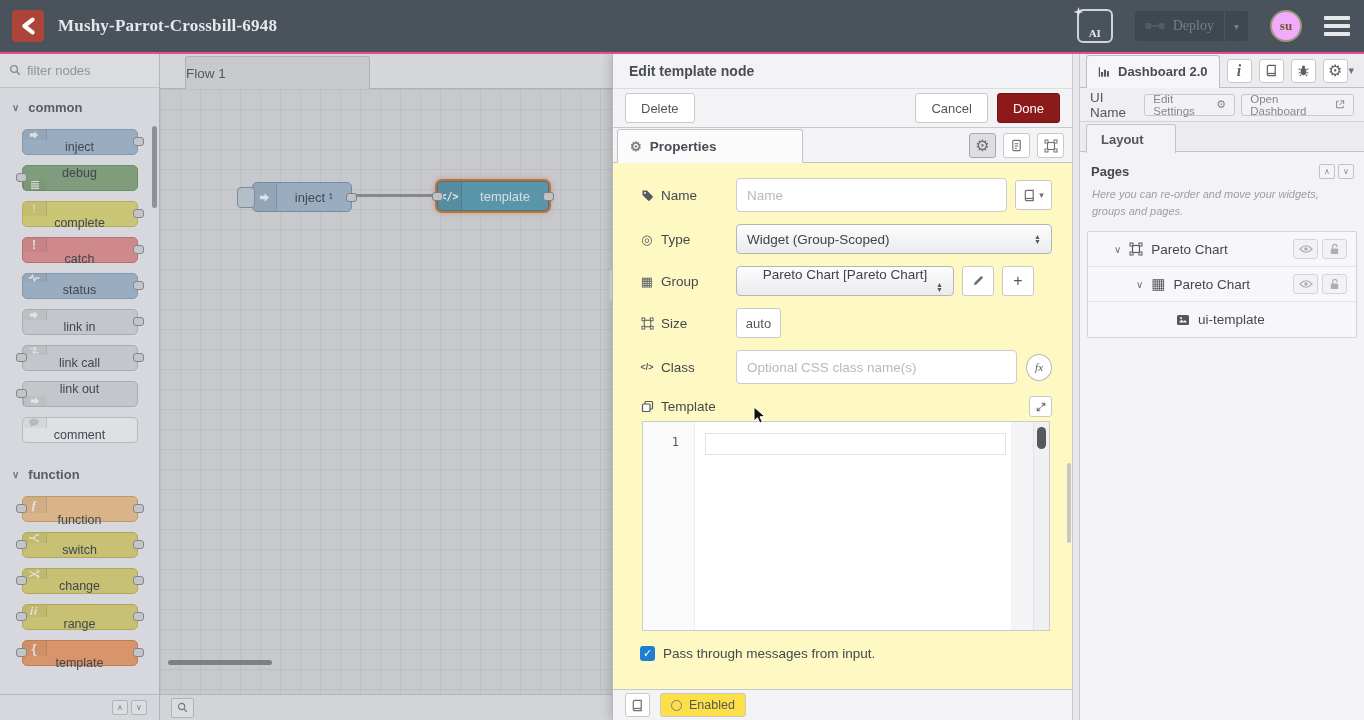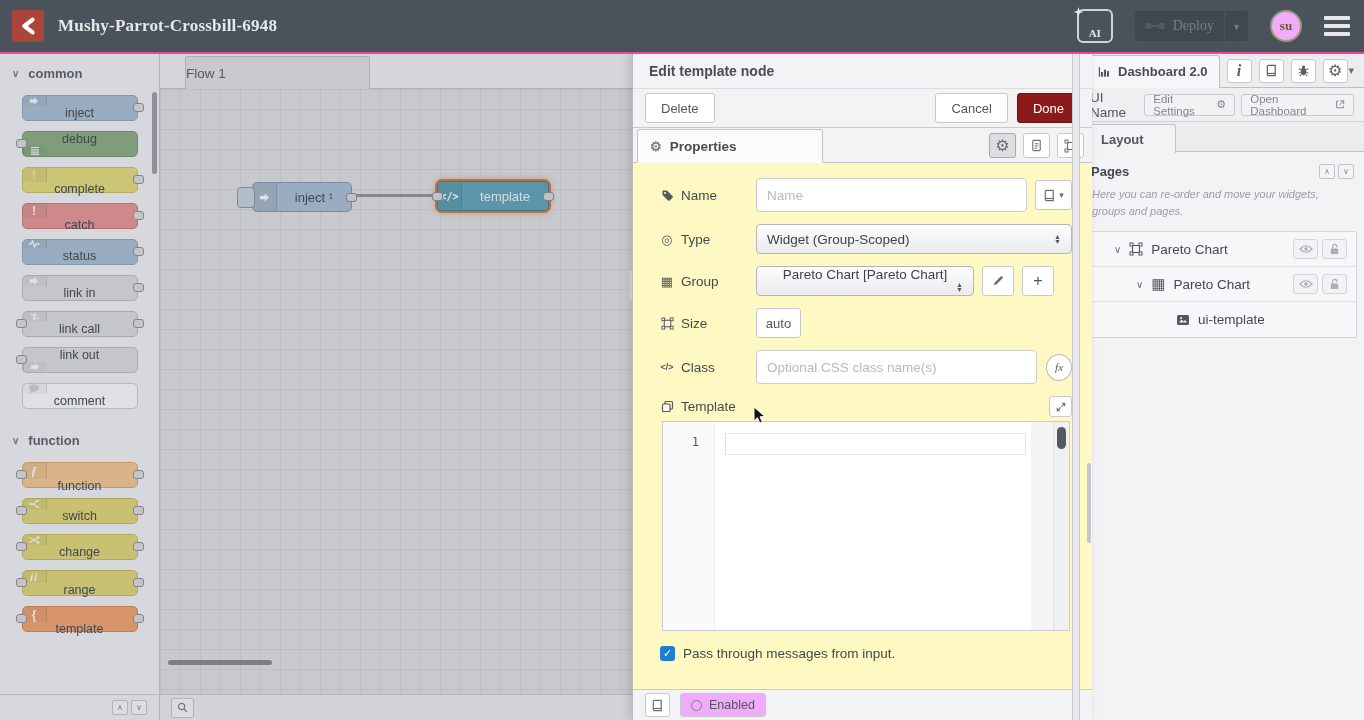--- a/index.html
+++ b/index.html
@@ -86,21 +86,21 @@
   .hthumb { position:absolute; left:8px; bottom:29px; width:104px; height:5px; background:#85858b; border-radius:3px; }
   .canvas-footer { position:absolute; left:0; right:0; bottom:0; height:26px; background:#e9e9ec;
                    border-top:1px solid #c6c6ca; display:flex; align-items:center; padding:0 11px; }
   .csearch { width:23px; height:20px; border:1px solid #c2c2c6; background:#f2f2f4; border-radius:2px;
              display:flex; align-items:center; justify-content:center; color:#7a7e84; }
 
   .shade { position:absolute; left:0; top:54px; width:1072px; bottom:0; background:rgba(88,94,106,.15);
            z-index:40; pointer-events:none; }
 
   
-  .tray { position:absolute; left:632px; top:54px; width:460px; bottom:0; background:#fbfbfc;
+  .tray { position:absolute; left:612px; top:54px; width:460px; bottom:0; background:#fbfbfc;
           border-left:1px solid #b9b9bd; box-shadow:-3px 0 9px rgba(0,0,0,.14); z-index:60;
           display:flex; flex-direction:column; }
   .resize-handle { position:absolute; left:-4px; top:216px; width:3px; height:30px; background:#c6c6ca; border-radius:2px; }
   .tray-title { flex:none; height:35px; padding:9px 16px; font-weight:bold; font-size:14px; color:#484d53;
                 background:#f3f3f5; border-bottom:1px solid #dcdce0; }
   .tray-toolbar { flex:none; height:39px; background:#f3f3f5; border-bottom:1px solid #c9c9cd;
                   display:flex; align-items:center; gap:9px; padding:0 12px; }
   .btn { height:30px; padding:0 15px; background:#fff; border:1px solid #c9c9cd; border-radius:3px;
          font-size:13px; color:#53575d; font-family:inherit; }
   .btn-done { background:#8c1a1a; border-color:#701313; color:#fff; }
@@ -148,21 +148,21 @@
   .ed-track { position:absolute; right:0; top:0; bottom:0; width:16px; background:#f0f0f2; border-left:1px solid #e2e2e5; }
   .ed-thumb { position:absolute; right:3px; top:5px; width:9px; height:22px; background:#55585c; border-radius:5px; }
   .chk-row { display:flex; align-items:center; gap:8px; margin-top:15px; font-size:13.5px; color:#44484e; }
   .chk { width:15px; height:15px; background:#1f7ed0; border-radius:3px; color:#fff; font-size:11px;
          display:flex; align-items:center; justify-content:center; }
   .tray-sb { position:absolute; right:1px; top:300px; width:4px; height:80px; background:#c6c6ca; border-radius:2px; }
   .tray-footer { flex:none; height:31px; border-top:1px solid #c9c9cd; background:#f3f3f5;
                  display:flex; align-items:center; gap:10px; padding:0 12px; }
   .ft-icon-btn { width:25px; height:24px; border:1px solid #c9c9cd; border-radius:3px; background:#fff;
                  color:#6b7076; display:flex; align-items:center; justify-content:center; }
-  .ft-en-btn { height:24px; padding:0 10px; border:1px solid #c9c9cd; border-radius:3px; background:#f0abfc;
+  .ft-en-btn { height:24px; padding:0 10px; border:1px solid #c9c9cd; border-radius:3px; background:#fde047;
                color:#53575d; font-size:12.5px; display:flex; align-items:center; gap:7px; }
   .radio-o { width:11px; height:11px; border:1.5px solid #7a7e84; border-radius:50%; }
 
   
   .split { position:absolute; left:1072px; top:54px; width:8px; bottom:0; background:#e8e8eb;
            border-left:1px solid #c9c9cd; border-right:1px solid #c9c9cd; z-index:65; }
   .sbar { position:absolute; left:1080px; top:54px; right:0; bottom:0; background:#f3f3f5; z-index:30; }
   .sb-tabs { height:34px; background:#ececee; border-bottom:1px solid #bfbfc3; display:flex; align-items:center; }
   .sb-tab { height:33px; margin:1px 0 0 6px; padding:0 11px; background:#f6f6f8; border:1px solid #bfbfc3;
             border-bottom:none; border-radius:3px 3px 0 0; display:flex; align-items:center; gap:7px;
@@ -231,20 +231,29 @@
       <div class="avatar">su</div>
       <div class="burger">
           <span></span>
           <span></span>
           <span></span>
         </div>
     </div>
   </div>
 
   <div class="palette">
+    <div class="pal-search">
+      <span>
+        <svg viewBox="0 0 12 12" width="12" height="12">
+            <circle cx="5" cy="5" r="3.4" fill="none" stroke="currentColor" stroke-width="1.3"></circle>
+            <path d="M7.6 7.6 L10.8 10.8" stroke="currentColor" stroke-width="1.4"></path>
+          </svg>
+      </span>
+      <input placeholder="filter nodes" style="">
+    </div>
     <div class="pal-scroll" id="pal-scroll">
       <div class="pal-sb"></div>
     <div class="pal-cat-h">
           <span class="chev">∨</span>
           <span>common</span>
         </div>
         <div class="pal-items">
           <div class="pal-item">
             <div class="chip" style="--c:#a6bbcf;--bc:#8fa3b8">
               <span class="pal-ic left">

